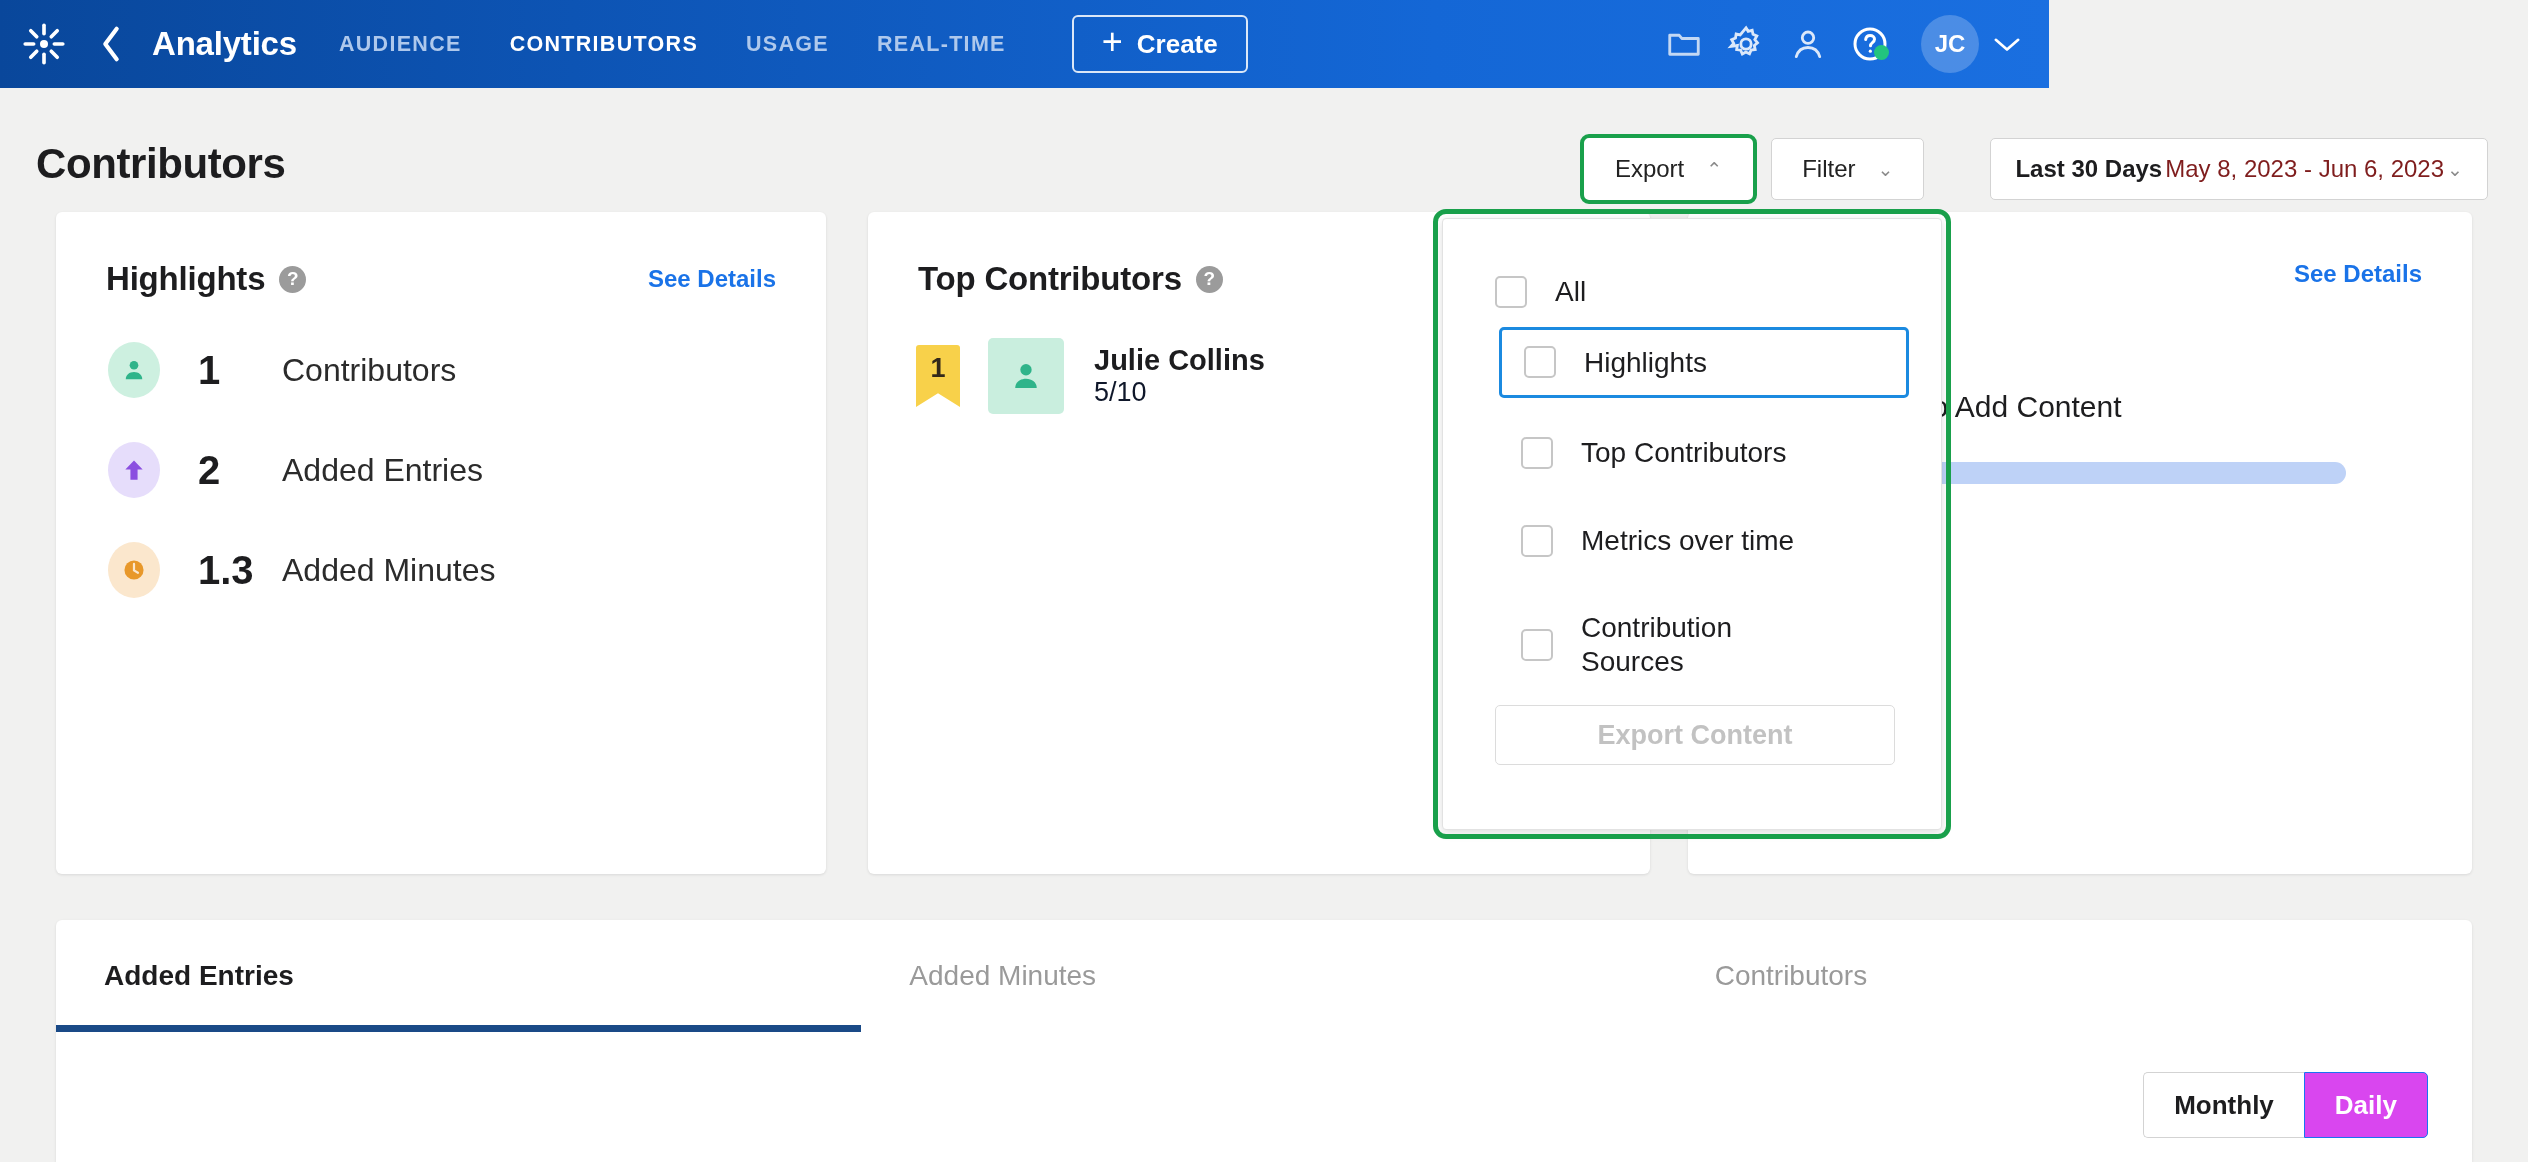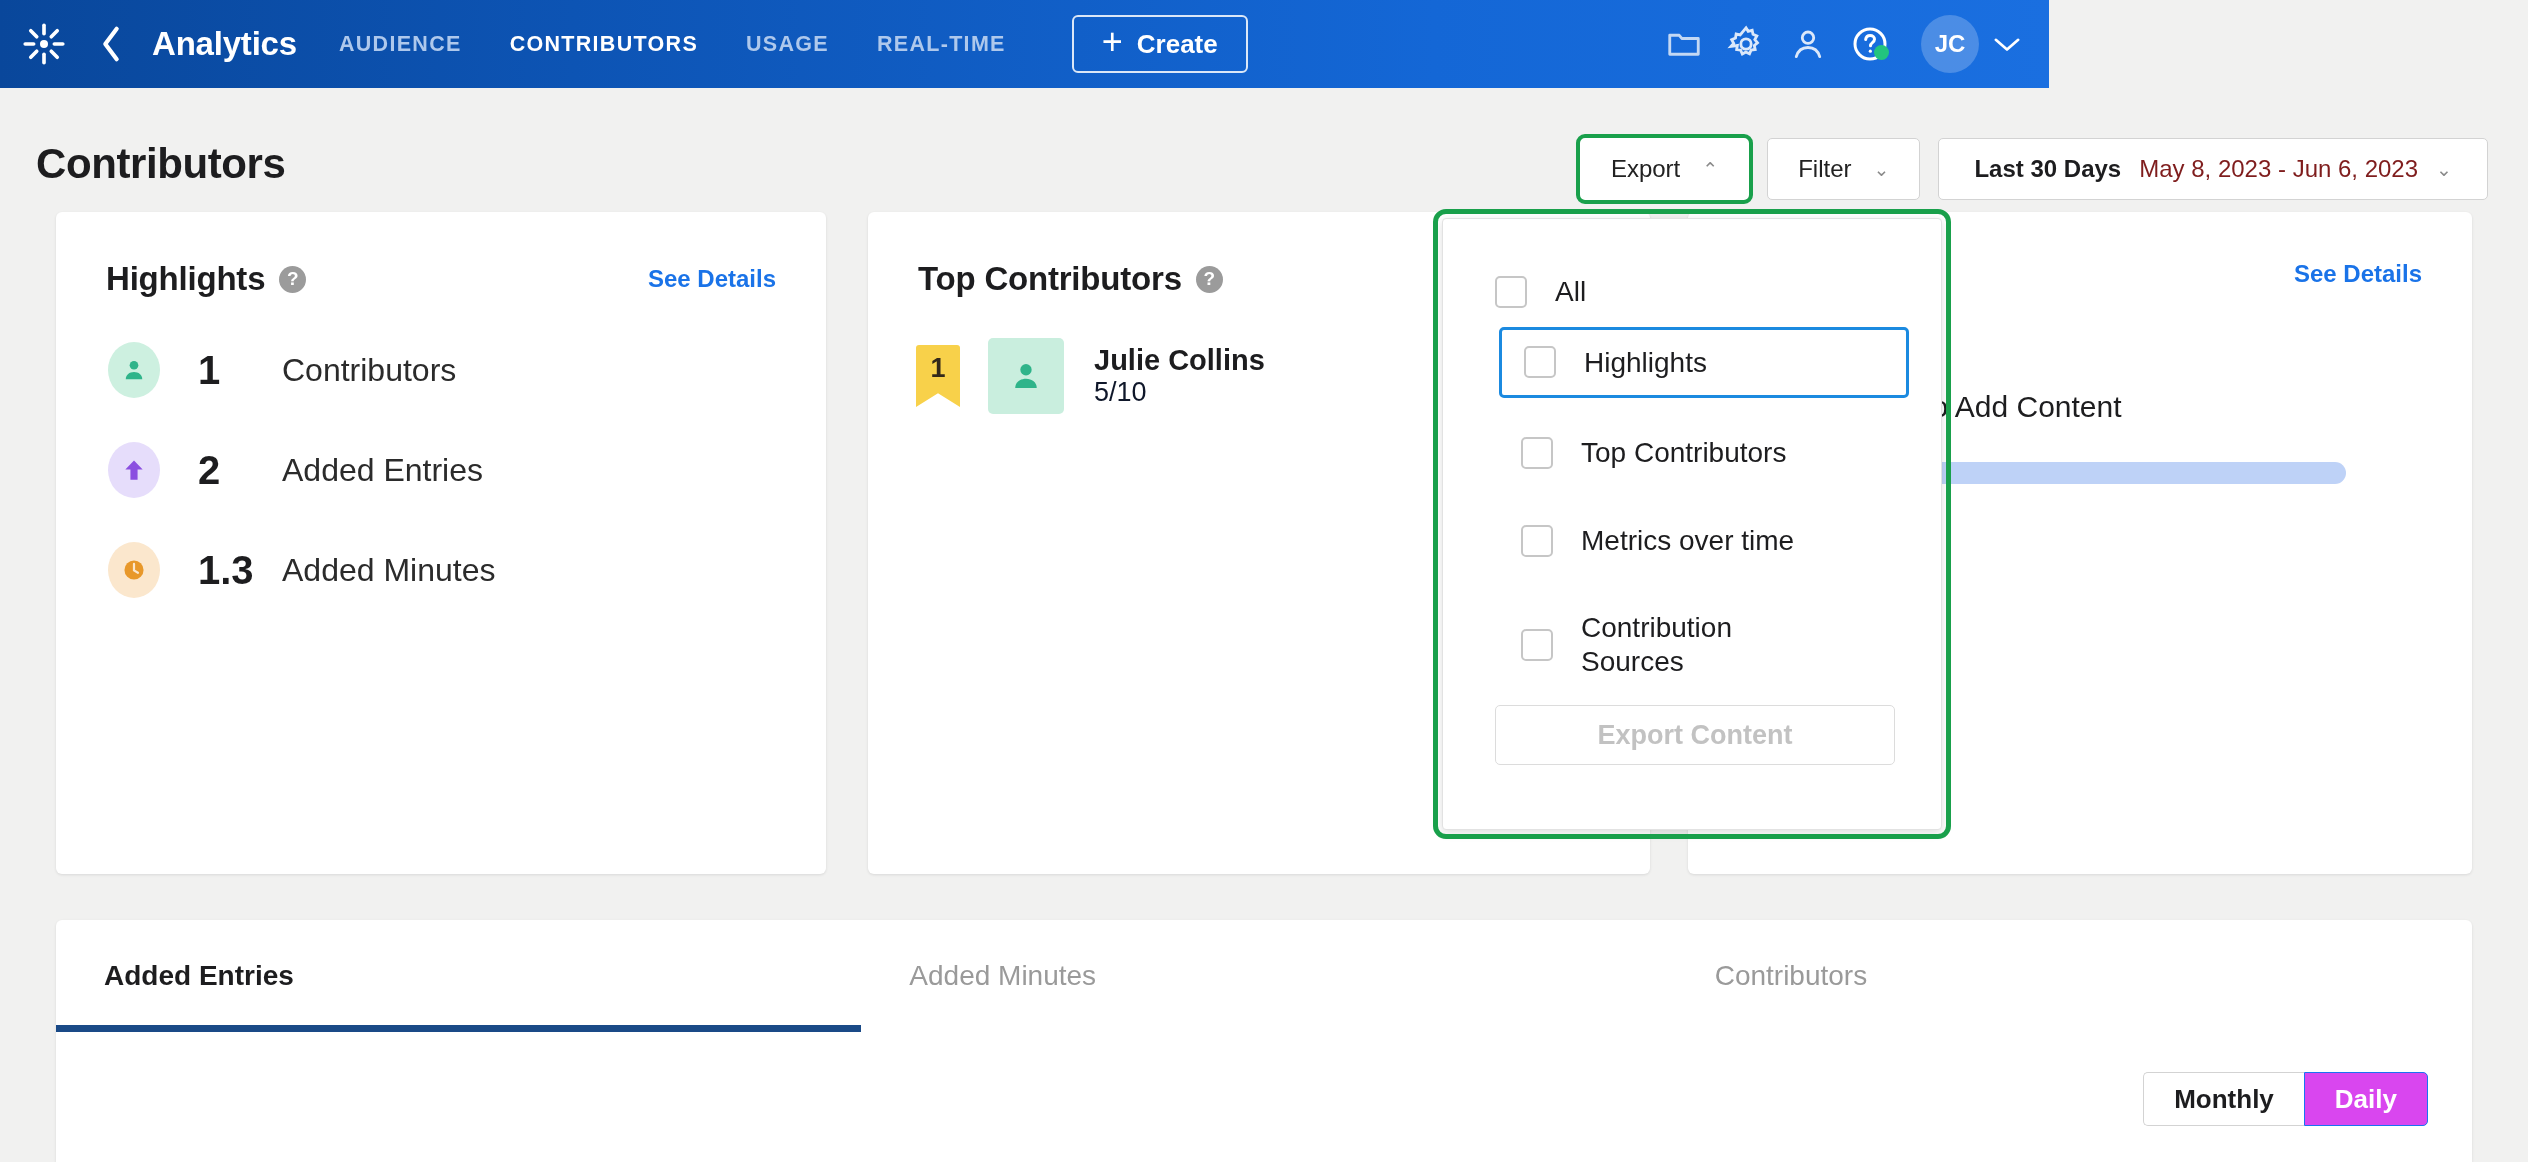--- a/index.html
+++ b/index.html
@@ -60,21 +60,21 @@
     position: absolute; left: 36px; top: 140px;
     font-size: 42px; font-weight: bold; color: #1d1d1f; letter-spacing: -0.4px;
   }
   .toolbar { position: absolute; right: 40px; top: 138px; display: flex; align-items: flex-start; gap: 18px; }
   .tb-btn {
     height: 62px; background: #fff; border: 1px solid #d3d3d3; border-radius: 5px;
     display: flex; align-items: center; padding: 0 30px; gap: 22px;
     font-size: 24px; color: #222; cursor: pointer; white-space: nowrap;
   }
   .tb-btn.highlighted { outline: 4px solid #19a04b; outline-offset: 0px; border-color: #ffffff; }
-  .tb-date { gap: 18px; padding: 0 35px; }
+  .tb-date { gap: 3px; padding: 0 24px; margin-left: 48px; }
   .tb-date .lbl { font-weight: bold; color: #1d1d1f; }
   .tb-date .rng { color: #7f1d1d; }
   .caret { color: #8a8a8a; font-size: 19px; line-height: 1; }
 
   
   .card {
     position: absolute; background: #fff; border-radius: 6px;
     box-shadow: 0 1px 3px rgba(0,0,0,0.10);
   }
   #card-highlights  { left: 56px;   top: 212px; width: 770px;  height: 662px; }
@@ -145,21 +145,21 @@
   .tab {
     flex: 1; display: flex; align-items: center; padding-left: 48px;
     font-size: 28px; color: #9a9a9a; cursor: pointer; white-space: nowrap;
   }
   .tab.active { color: #1d1d1f; font-weight: bold; }
   .tab-underline {
     position: absolute; left: 0; bottom: 0; width: 805px; height: 7px; background: #1a4a87;
   }
   .seg-wrap { position: absolute; right: 44px; top: 152px; display: flex; }
   .seg {
-    height: 54px; display: flex; align-items: center; justify-content: center;
+    height: 66px; display: flex; align-items: center; justify-content: center;
     padding: 0 30px; font-size: 26px; cursor: pointer; white-space: nowrap;
   }
   .seg.off { background: #fff; color: #1d1d1f; border: 1px solid #d3d3d3;
              border-right: none; border-radius: 5px 0 0 5px; font-weight: bold; }
   .seg.on  { background: #d946ef; color: #fff; border: 1px solid #1b72f2;
              border-radius: 0 5px 5px 0; font-weight: bold; }
 
   
   .export-panel {
     position: absolute; left: 1442px; top: 218px; width: 500px; height: 612px;

